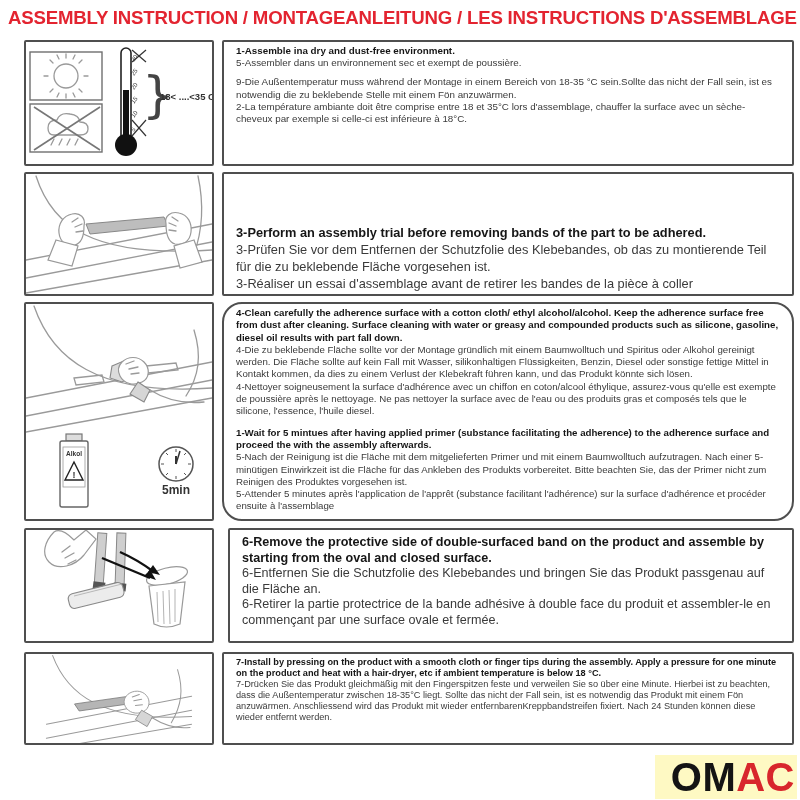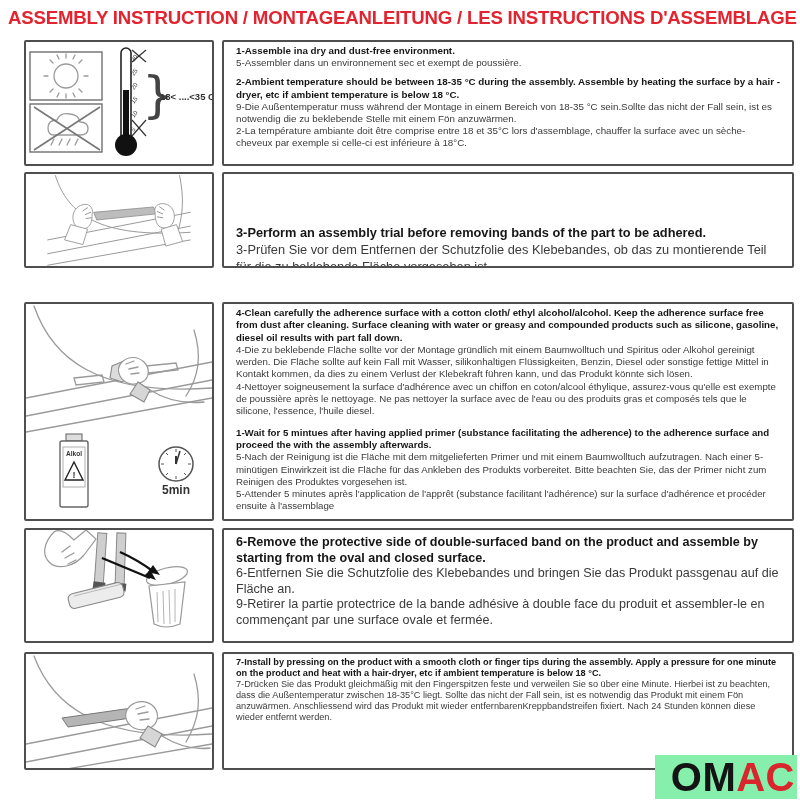--- a/index.html
+++ b/index.html
@@ -1,39 +1,39 @@
 <!DOCTYPE html>
 <html><head>
 <meta charset="utf-8">
 <style>
   html,body{margin:0;padding:0;background:#fff;}
   body{width:800px;height:800px;position:relative;font-family:"Liberation Sans",sans-serif;color:#222;overflow:hidden;}
   .title{position:absolute;top:7px;left:0;right:0;text-align:center;font-weight:bold;
          font-size:19px;letter-spacing:-0.2px;color:#e32430;white-space:nowrap;transform:scaleX(0.98);}
   .row-pair{position:absolute;left:24px;right:6px;display:flex;}
   .r1{top:40px;height:126px;}
-  .r2{top:172px;height:96px;}
+  .r2{top:172px;height:124px;}
   .r3{top:302px;height:219px;}
-  .r4{top:528px;height:115px;}
-  .r5{top:652px;height:118px;}
+  .r4{top:528px;height:115px;gap:6px;}
+  .r5{top:652px;height:93px;}
   .cell{border:2px solid #4f4f4f;border-radius:2px;box-sizing:border-box;background:#fff;overflow:hidden;}
   .cell-left{width:190px;margin-right:8px;flex:0 0 auto;}
   .cell-right{flex:1;padding:3px 12px;}
   .cell-left svg{display:block;width:100%;height:100%;}
   p{margin:0;}
   .en{font-weight:bold;color:#161616;}
   .de,.fr{color:#3a3a3a;}
   .gap7{height:7px;}
   .gap9{height:9px;}
   .fs-a{font-size:9.8px;line-height:12.2px;}
   .fs-b{font-size:12.8px;line-height:17px;padding-top:50px;}
-  .fs-c{font-size:9.7px;line-height:12.3px;}
+  .fs-c{font-size:9.7px;line-height:12.3px;border-radius:20px;}
   .fs-d{font-size:12.6px;line-height:15.6px;padding-top:5px;}
   .fs-e{font-size:9.2px;line-height:11.1px;}
-  .logo{position:absolute;right:3px;bottom:1px;background:#86efac;padding:2px 2px 2px 16px;
+  .logo{position:absolute;right:3px;bottom:1px;background:#fef9c3;padding:2px 2px 2px 16px;
         font-weight:bold;font-size:40px;letter-spacing:0.5px;line-height:40px;z-index:5;}
   .logo .lg-b{color:#141414;}
   .logo .lg-r{color:#d8262c;}
   .lineart{stroke:#9a9a9a;fill:none;stroke-width:1.3;stroke-linecap:round;}
   .handfill{fill:#ffffff;stroke:#999;stroke-width:1.2;}
   .ibox{fill:none;stroke:#6f6f6f;stroke-width:1.4;}
   .tinytxt{font-family:"Liberation Sans",sans-serif;fill:#333;}
 </style>
 </head>
 <body>
@@ -101,21 +101,20 @@
       </g>
     </svg>
   </div>
   <div class="cell cell-right fs-a">
     <div class="step">
       <p class="en">1-Assemble ina dry and dust-free environment.</p>
       <p class="fr">5-Assembler dans un environnement sec et exempt de poussière.</p>
     </div>
     <div class="gap7"></div>
     <div class="step">
-      <p class="en">2-Ambient temperature should be between 18-35 °C  during the assembly. Assemble by heating the surface by a hair -dryer, etc if ambient temperature is below 18 °C.</p>
       <p class="de">9-Die Außentemperatur muss während der Montage in einem Bereich von 18-35 °C  sein.Sollte das nicht der Fall sein, ist es notwendig die zu beklebende Stelle mit einem Fön anzuwärmen.</p>
       <p class="fr">2-La température ambiante doit être comprise entre 18 et 35°C lors d'assemblage, chauffer la surface avec un sèche-cheveux par exemple si celle-ci est inférieure à 18°C.</p>
     </div>
   </div>
 </div>
 
 <div class="row-pair r2">
   <div class="cell cell-left">
     <svg viewBox="0 0 186 120">
       <path class="lineart" d="M10,2 C26,52 66,84 186,76"></path>
@@ -233,21 +232,21 @@
         <path d="M94,22 Q112,30 128,42"></path>
         <polygon points="130,50 118,46 124,40" fill="#111" stroke="none"></polygon>
         <polygon points="134,45 122,42 127,35" fill="#111" stroke="none"></polygon>
       </g>
     </svg>
   </div>
   <div class="cell cell-right fs-d">
     <div class="step">
       <p class="en">6-Remove the protective side of double-surfaced band on the product and assemble by starting from the oval and closed surface.</p>
       <p class="de">6-Entfernen Sie die Schutzfolie des Klebebandes und bringen Sie das Produkt passgenau auf die Fläche an.</p>
-      <p class="fr">9-Retirer la partie protectrice de la bande adhésive à double face du produit et assembler-le en commençant par une surface ovale et fermée.</p>
+      <p class="fr">6-Retirer la partie protectrice de la bande adhésive à double face du produit et assembler-le en commençant par une surface ovale et fermée.</p>
     </div>
   </div>
 </div>
 
 <div class="row-pair r5">
   <div class="cell cell-left">
     <svg viewBox="0 0 186 114">
       <path class="lineart" d="M8,2 C26,50 70,88 186,80"></path>
       <path class="lineart" d="M168,20 C176,46 173,66 160,88"></path>
       <line class="lineart" x1="0" y1="90" x2="186" y2="54"></line>

